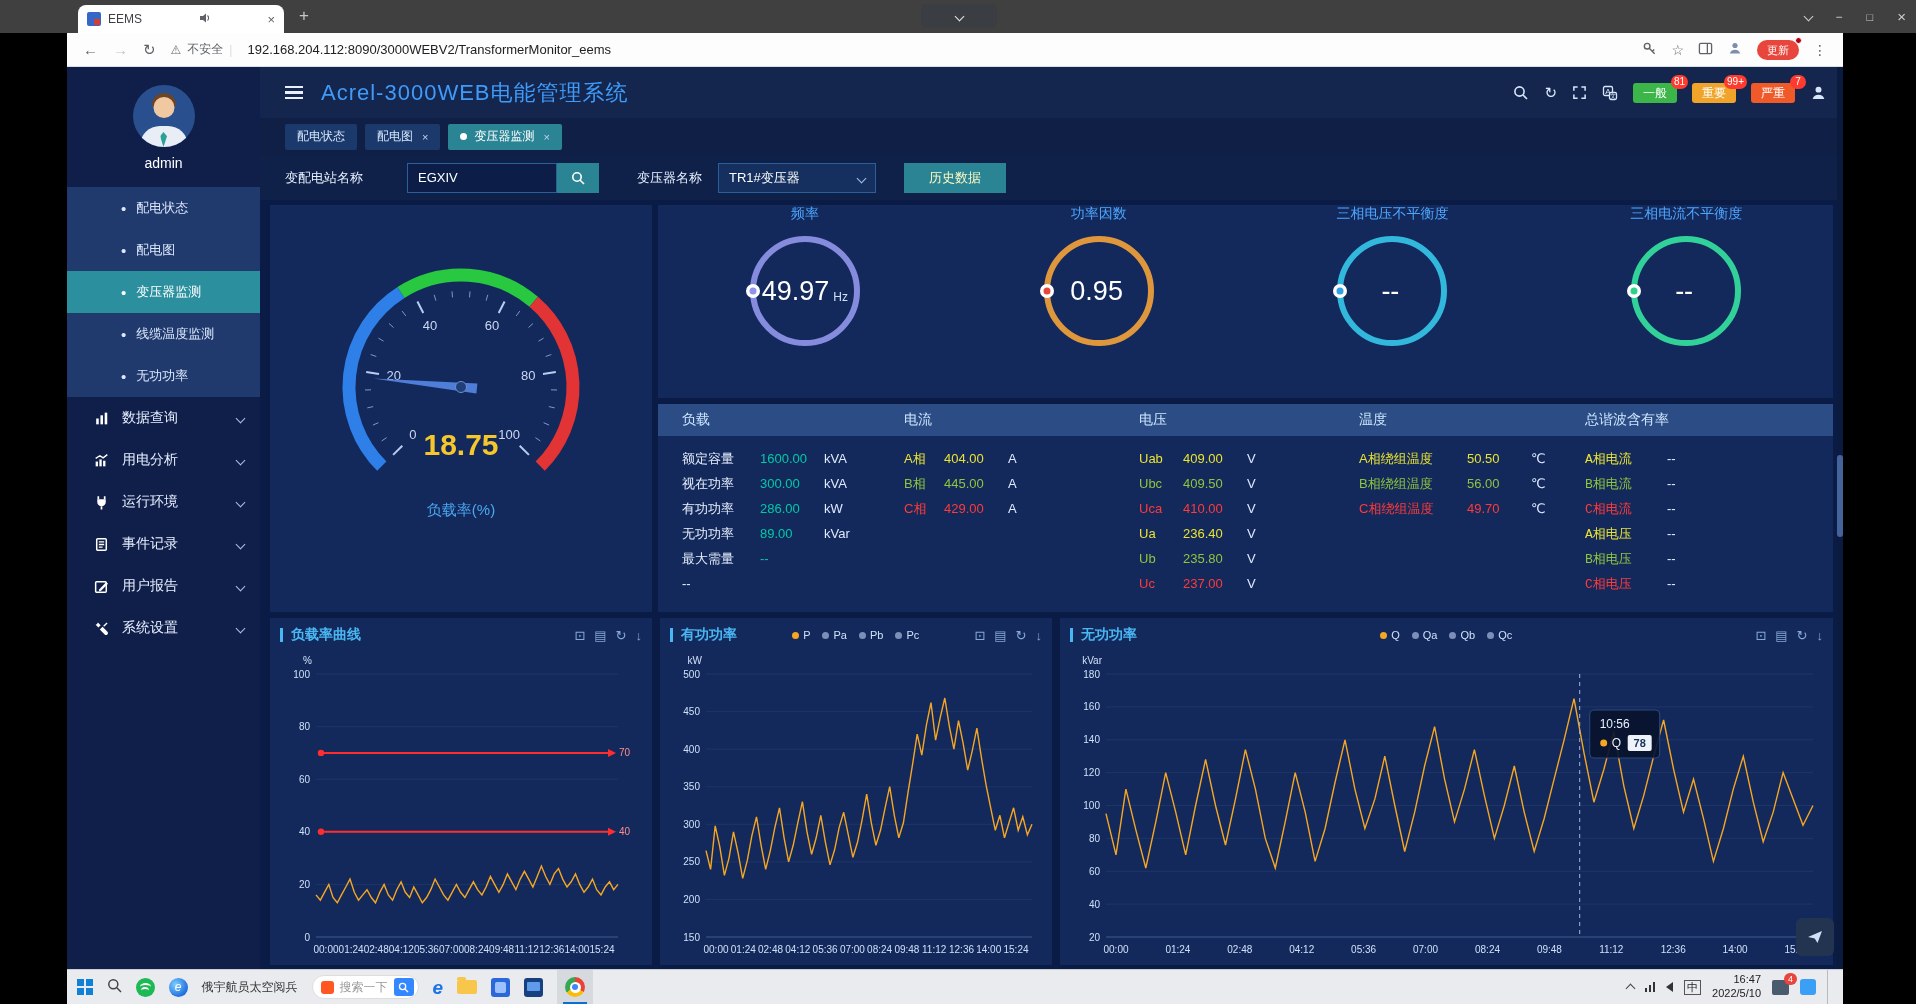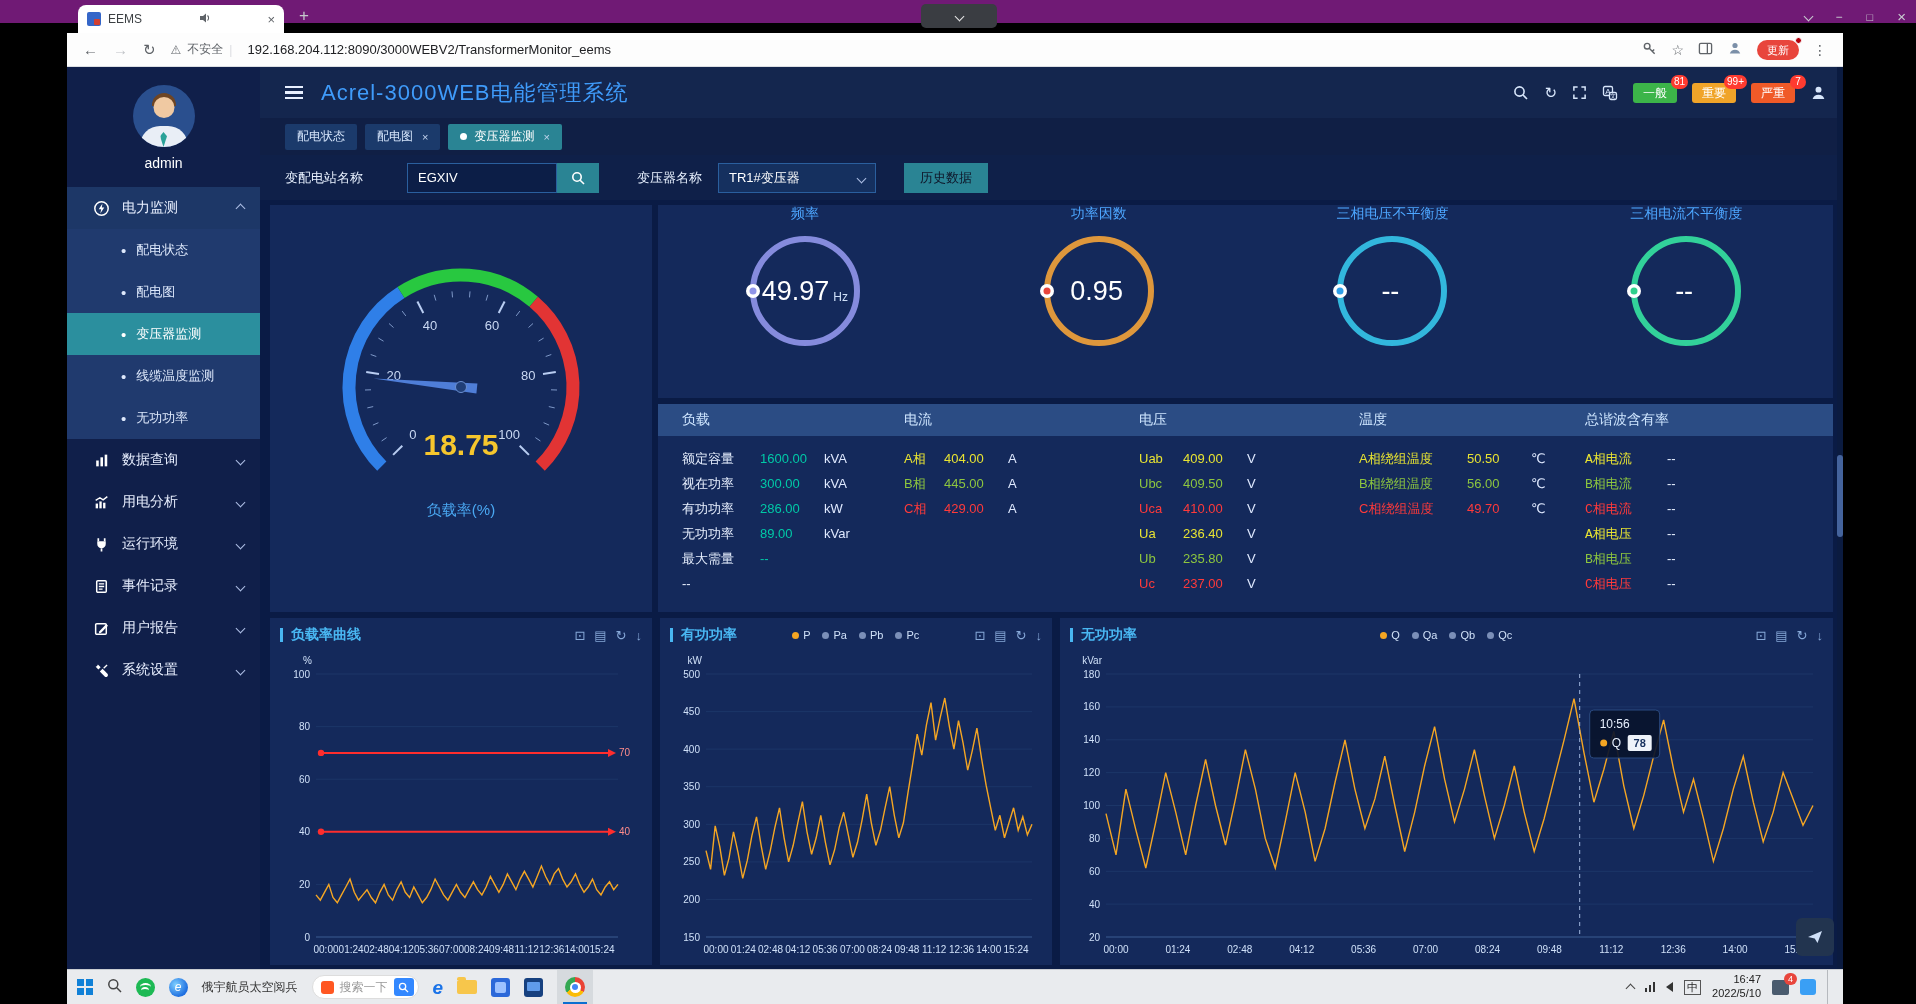--- a/index.html
+++ b/index.html
@@ -1,20 +1,20 @@
 <!DOCTYPE html>
 <html><head>
 <meta charset="utf-8">
 <style>
   html,body{margin:0;padding:0;background:#000;font-family:"Liberation Sans","DejaVu Sans",sans-serif;}
   *{box-sizing:border-box;}
   #stage{position:relative;width:1916px;height:1004px;background:#000;overflow:hidden;}
 
   
-  .tabband{position:absolute;left:0;top:0;width:1916px;height:23px;background:#701a75;}
+  .tabband{position:absolute;left:0;top:0;width:1916px;height:33px;background:#404040;}
   .btab{position:absolute;left:78px;top:5px;width:206px;height:28px;background:#fff;border-radius:8px 8px 0 0;display:flex;align-items:center;gap:7px;padding:0 9px;font-size:12px;color:#3c4043;}
   .favicon{width:14px;height:14px;background:#3566c8;border-radius:2px;position:relative;flex:0 0 auto;}
   .favicon::after{content:"";position:absolute;right:1px;bottom:1px;width:6px;height:6px;background:#d23f31;border-radius:1px;}
   .tclose{margin-left:auto;color:#5f6368;font-size:13px;}
   .newtab{position:absolute;left:299px;top:6px;color:#c4c7cb;font-size:17px;}
   .recpill{position:absolute;left:921px;top:4px;width:76px;height:24px;background:#3a3d42;border-radius:5px;display:flex;align-items:center;justify-content:center;}
   .winctrls{position:absolute;right:10px;top:0;height:33px;display:flex;align-items:center;gap:24px;color:#c9ccd1;font-size:12px;}
   .chev{display:inline-block;width:7px;height:7px;border-right:1.5px solid #aebfe6;border-bottom:1.5px solid #aebfe6;}
   .chev.down{transform:rotate(45deg);}
   .chev.up{transform:rotate(-135deg);}
@@ -69,21 +69,21 @@
   .chipdot{width:7px;height:7px;border-radius:50%;background:#fff;}
   .chipx{font-size:11px;color:#c3d4ee;margin-left:2px;}
 
   .filterbar{position:absolute;top:88px;left:0;width:100%;height:45px;display:flex;align-items:center;gap:12px;padding-left:25px;background:#0f2049;}
   .flabel{font-size:13px;color:#e8f1ff;}
   .finputwrap{display:flex;padding-left:32px;}
   .finput{width:150px;height:30px;background:#0c1e47;border:1px solid #2a5f9e;color:#fff;padding:0 10px;font-size:13px;outline:none;}
   .fsearch{width:42px;height:30px;background:#2a8494;border:none;display:flex;align-items:center;justify-content:center;cursor:pointer;}
   .fselect{position:relative;width:158px;height:30px;background:#15305f;border:1px solid #2a5f9e;color:#fff;font-size:13px;display:flex;align-items:center;padding:0 10px;cursor:pointer;margin-left:4px;}
   .fselect .chev{position:absolute;right:10px;top:11px;}
-  .fbtn{height:30px;padding:0 16px;background:#2a8494;color:#0f172a;font-size:13px;border:none;margin-left:16px;cursor:pointer;}
+  .fbtn{height:30px;padding:0 25px;background:#2a8494;color:#fef9c3;font-size:13px;border:none;margin-left:16px;cursor:pointer;}
   .ml26{margin-left:26px;}
 
   .content{position:absolute;top:133px;left:0;right:0;bottom:0;padding:5px 10px;}
   .row1{display:flex;gap:6px;}
   .gpanel{width:382px;height:407px;background:#14295b;text-align:center;padding-top:24px;}
   .rightcol{flex:1;display:flex;flex-direction:column;gap:6px;min-width:0;}
   .kpis{height:193px;background:#14295b;display:flex;}
   .kpi{flex:1;position:relative;padding-top:0;text-align:center;}
   .ktitle{font-size:14px;color:#4da6ff;}
   .kring{position:relative;width:140px;height:132px;margin:2px auto 0;}
@@ -228,30 +228,20 @@
 
     <div class="sidebar">
       <div class="avatar">
         <span class="av-body"></span>
           <span class="av-hair"></span>
           <span class="av-head"></span>
           <span class="av-tie"></span>
       </div>
       <div class="uname">admin</div>
       <div id="menu">
-          <div class="mparent mactive">
-            <span class="micon">
-              <svg viewBox="0 0 16 16" width="17" height="17">
-                <circle cx="8" cy="8" r="6.3" fill="none" stroke="#fff" stroke-width="1.4"></circle>
-                <path d="M8.9 3.4 5.4 8.6h2.3L6.9 12.6l3.7-5.5H8.3z" fill="#fff"></path>
-              </svg>
-            </span>
-            <span class="mlabel">电力监测</span>
-            <span class="chev up"></span>
-          </div>
           <div class="msub">
             <div class="msubitem">
               <span class="bullet">•</span>
               <span>配电状态</span>
             </div>
             <div class="msubitem">
               <span class="bullet">•</span>
               <span>配电图</span>
             </div>
             <div class="msubitem sactive">

